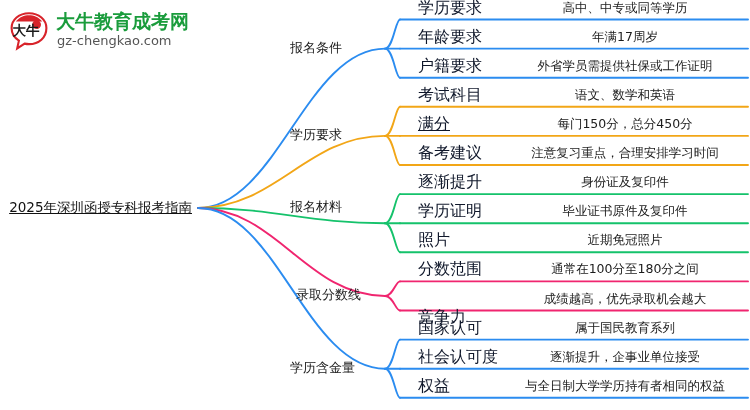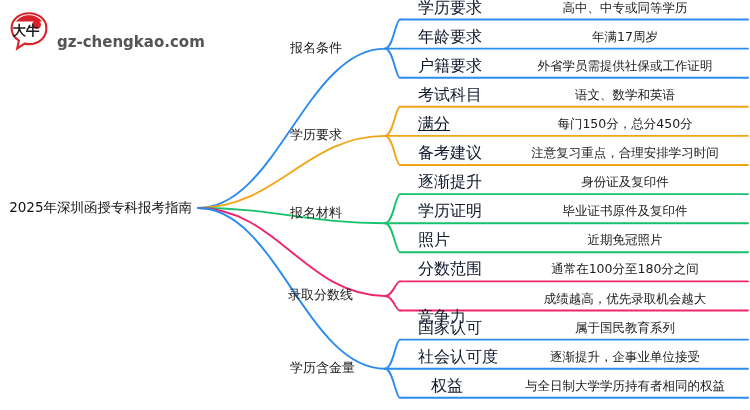--- a/index.html
+++ b/index.html
@@ -47,22 +47,22 @@
     font-weight: bold;
     color: #1a9c3c;
     letter-spacing: 0px;
     white-space: nowrap;
     line-height: 22px;
   }
   .logo-url {
     position: absolute;
     left: 1px;
     top: 23px;
-    font-size: 15px;
-    font-weight: bold;
+    font-size: 13px;
+    font-weight: normal;
     color: #555555;
     white-space: nowrap;
     font-family: "DejaVu Sans", "Liberation Sans", sans-serif;
   }
 
   
   #wires {
     position: absolute;
     left: 0;
     top: 0;
@@ -79,20 +79,21 @@
   .node {
     position: absolute;
     color: #1b1b1b;
     white-space: nowrap;
     font-size: 13px;
     line-height: 14px;
   }
   #root-node {
     font-size: 13.5px;
     color: #111111;
+    text-decoration: underline;
   }
   .branch-label {
     font-size: 13px;
     color: #1b1b1b;
   }
   .sub-label {
     font-size: 16px;
     color: #0f172a;
   }
   .sub-value {
@@ -106,20 +107,21 @@
 <div id="page">
 
   <div id="logo">
     <svg id="logo-mark" viewBox="0 0 42 42">
       <path d="M21 3.2 C11 3.2 3.6 9.6 3.6 18 C3.6 23.2 6.4 27.8 10.9 30.6 L9.2 38.4 L16.6 33.6 C18 33.9 19.5 34.1 21 34.1 C30.9 34.1 38.4 27.7 38.4 18 C38.4 9.6 30.9 3.2 21 3.2 Z" fill="#ffffff" stroke="#d8232a" stroke-width="2.1"></path>
       <path d="M7.8 11.5 C11.5 7.0 16.0 5.2 21 5.2 C26.0 5.2 30.6 7.0 34.2 11.5 Z" fill="#d8232a"></path>
       <circle cx="28.6" cy="14.6" r="4.4" fill="#d8232a"></circle>
       <text x="18" y="25" font-family="'DejaVu Sans','Liberation Sans',sans-serif" font-size="13.5" font-weight="bold" fill="#1b1b1b" text-anchor="middle">大牛</text>
     </svg>
     <div id="logo-text">
+      <div class="logo-cn">大牛教育成考网</div>
       <div class="logo-url">gz-chengkao.com</div>
     </div>
   </div>
 
   <svg id="wires" viewBox="0 0 750 410">
       <path d="M 198 208 C 276.53999999999996 208, 306.46000000000004 48.6, 385 48.6" stroke="#2b8cf0"></path>
       <path d="M 385 48.6 C 393.25 48.6, 395.5 19.5, 400 19.5" stroke="#2b8cf0"></path>
       <path d="M 400 19.5 L 748 19.5" stroke="#2b8cf0"></path>
       <path d="M 385 48.6 C 393.25 48.6, 395.5 48.6, 400 48.6" stroke="#2b8cf0"></path>
       <path d="M 400 48.6 L 748 48.6" stroke="#2b8cf0"></path>
@@ -162,34 +164,34 @@
       <div class="node sub-value" style="top: 29.6px; left: 0px; width: 750px; text-align: center; transform: translateX(250px);">年满17周岁</div>
       <div class="node sub-label" style="top: 58.7px; left: 418px;">户籍要求</div>
       <div class="node sub-value" style="top: 58.7px; left: 0px; width: 750px; text-align: center; transform: translateX(250px);">外省学员需提供社保或工作证明</div>
       <div class="node branch-label" style="top: 127.9px; left: 290px;">学历要求</div>
       <div class="node sub-label" style="top: 87.8px; left: 418px;">考试科目</div>
       <div class="node sub-value" style="top: 87.8px; left: 0px; width: 750px; text-align: center; transform: translateX(250px);">语文、数学和英语</div>
       <div class="node sub-label" style="top: 116.9px; left: 418px; text-decoration: underline;">满分</div>
       <div class="node sub-value" style="top: 116.9px; left: 0px; width: 750px; text-align: center; transform: translateX(250px);">每门150分，总分450分</div>
       <div class="node sub-label" style="top: 146px; left: 418px;">备考建议</div>
       <div class="node sub-value" style="top: 146px; left: 0px; width: 750px; text-align: center; transform: translateX(250px);">注意复习重点，合理安排学习时间</div>
-      <div class="node branch-label" style="top: 207px; left: 290px; font-family: Liberation Mono, monospace;">报名材料</div>
+      <div class="node branch-label" style="top: 200px; left: 290px;">报名材料</div>
       <div class="node sub-label" style="top: 175.1px; left: 418px;">逐渐提升</div>
       <div class="node sub-value" style="top: 175.1px; left: 0px; width: 750px; text-align: center; transform: translateX(250px);">身份证及复印件</div>
       <div class="node sub-label" style="top: 204.2px; left: 418px;">学历证明</div>
       <div class="node sub-value" style="top: 204.2px; left: 0px; width: 750px; text-align: center; transform: translateX(250px);">毕业证书原件及复印件</div>
       <div class="node sub-label" style="top: 233.3px; left: 418px;">照片</div>
       <div class="node sub-value" style="top: 233.3px; left: 0px; width: 750px; text-align: center; transform: translateX(250px);">近期免冠照片</div>
-      <div class="node branch-label" style="top: 287.95px; left: 288px;">录取分数线</div>
+      <div class="node branch-label" style="top: 287.95px; left: 296px;">录取分数线</div>
       <div class="node sub-label" style="top: 262.4px; left: 418px;">分数范围</div>
       <div class="node sub-value" style="top: 262.4px; left: 0px; width: 750px; text-align: center; transform: translateX(250px);">通常在100分至180分之间</div>
       <div class="node sub-label" style="top: 291.5px; left: 418px; margin-top: 18px;">竞争力</div>
       <div class="node sub-value" style="top: 291.5px; left: 0px; width: 750px; text-align: center; transform: translateX(250px);">成绩越高，优先录取机会越大</div>
       <div class="node branch-label" style="top: 360.7px; left: 290px;">学历含金量</div>
       <div class="node sub-label" style="top: 320.6px; left: 418px;">国家认可</div>
       <div class="node sub-value" style="top: 320.6px; left: 0px; width: 750px; text-align: center; transform: translateX(250px);">属于国民教育系列</div>
       <div class="node sub-label" style="top: 349.7px; left: 418px;">社会认可度</div>
       <div class="node sub-value" style="top: 349.7px; left: 0px; width: 750px; text-align: center; transform: translateX(250px);">逐渐提升，企事业单位接受</div>
-      <div class="node sub-label" style="top: 378.8px; left: 418px; margin-left: 13px;">权益</div>
+      <div class="node sub-label" style="top: 378.8px; left: 418px;">权益</div>
       <div class="node sub-value" style="top: 378.8px; left: 0px; width: 750px; text-align: center; transform: translateX(250px);">与全日制大学学历持有者相同的权益</div>
     </div>
 
 </div>
 
 </body></html>

